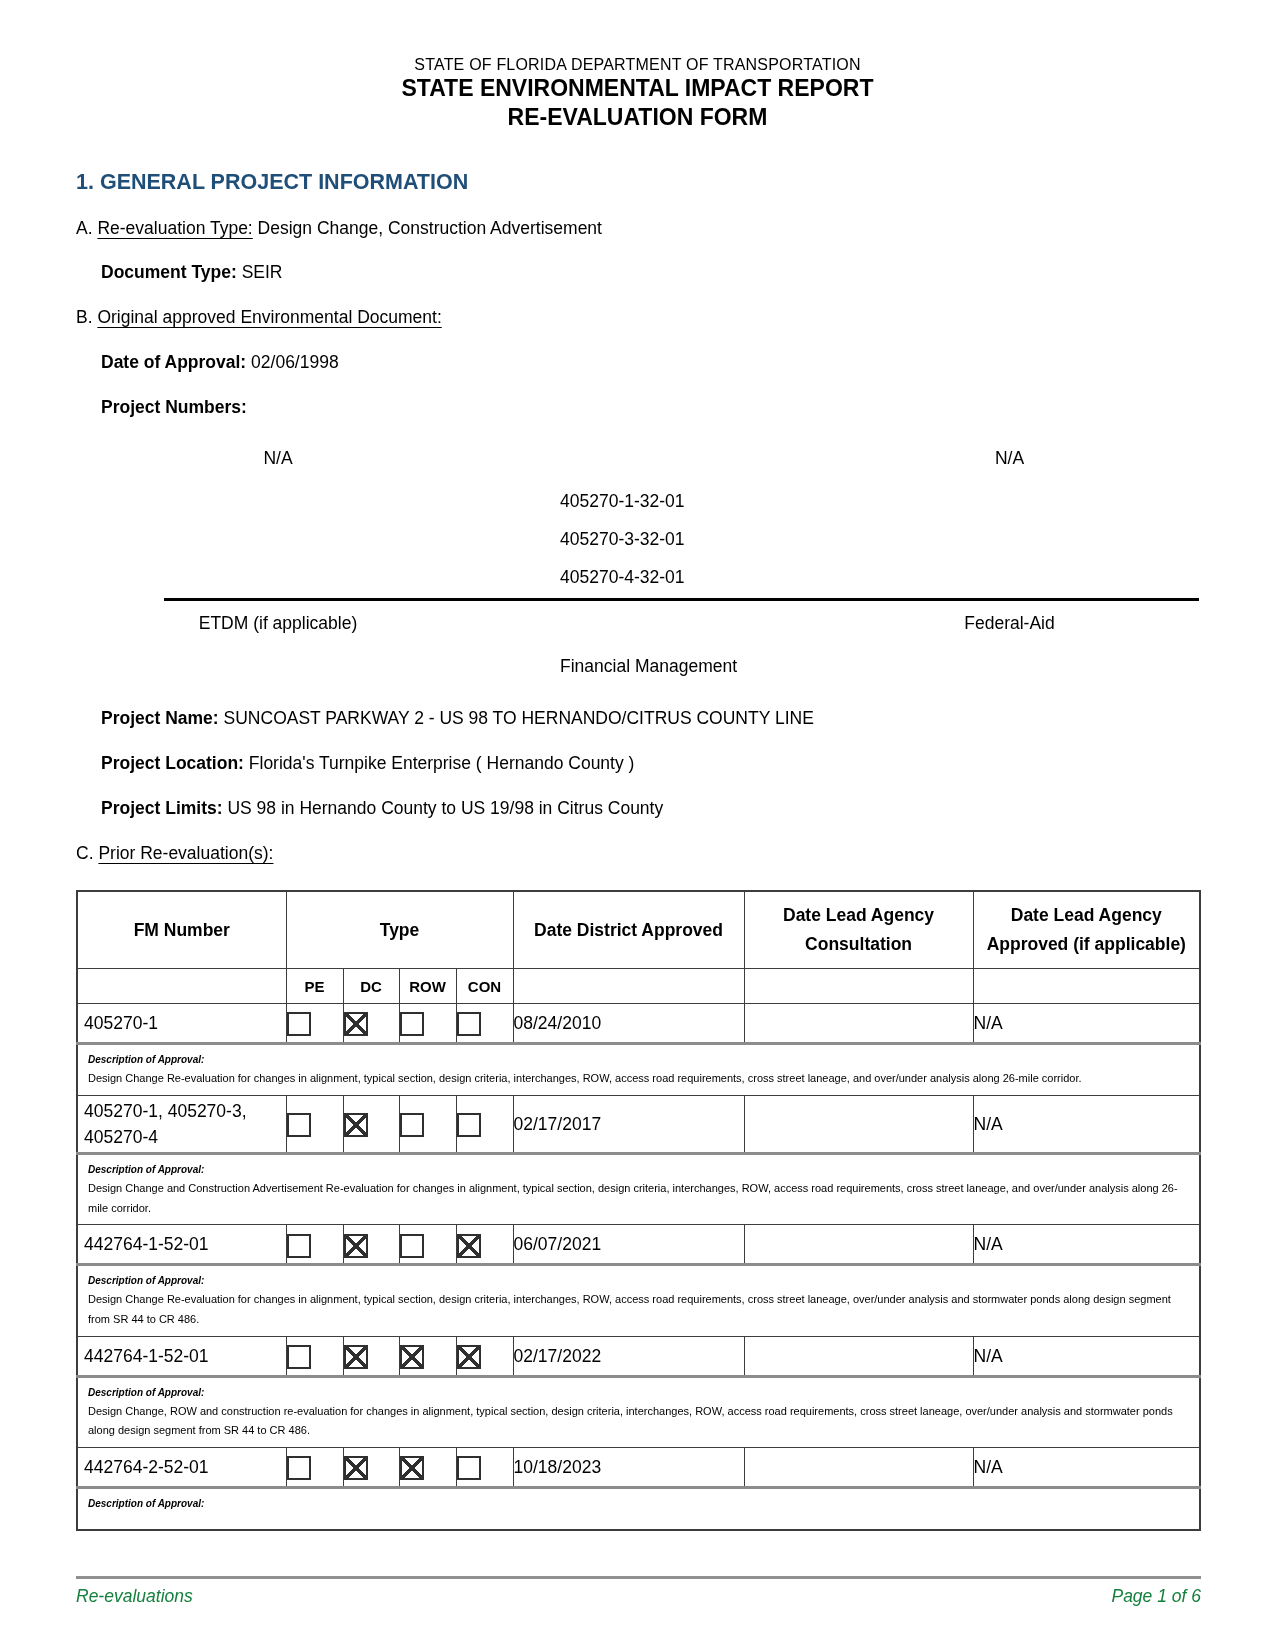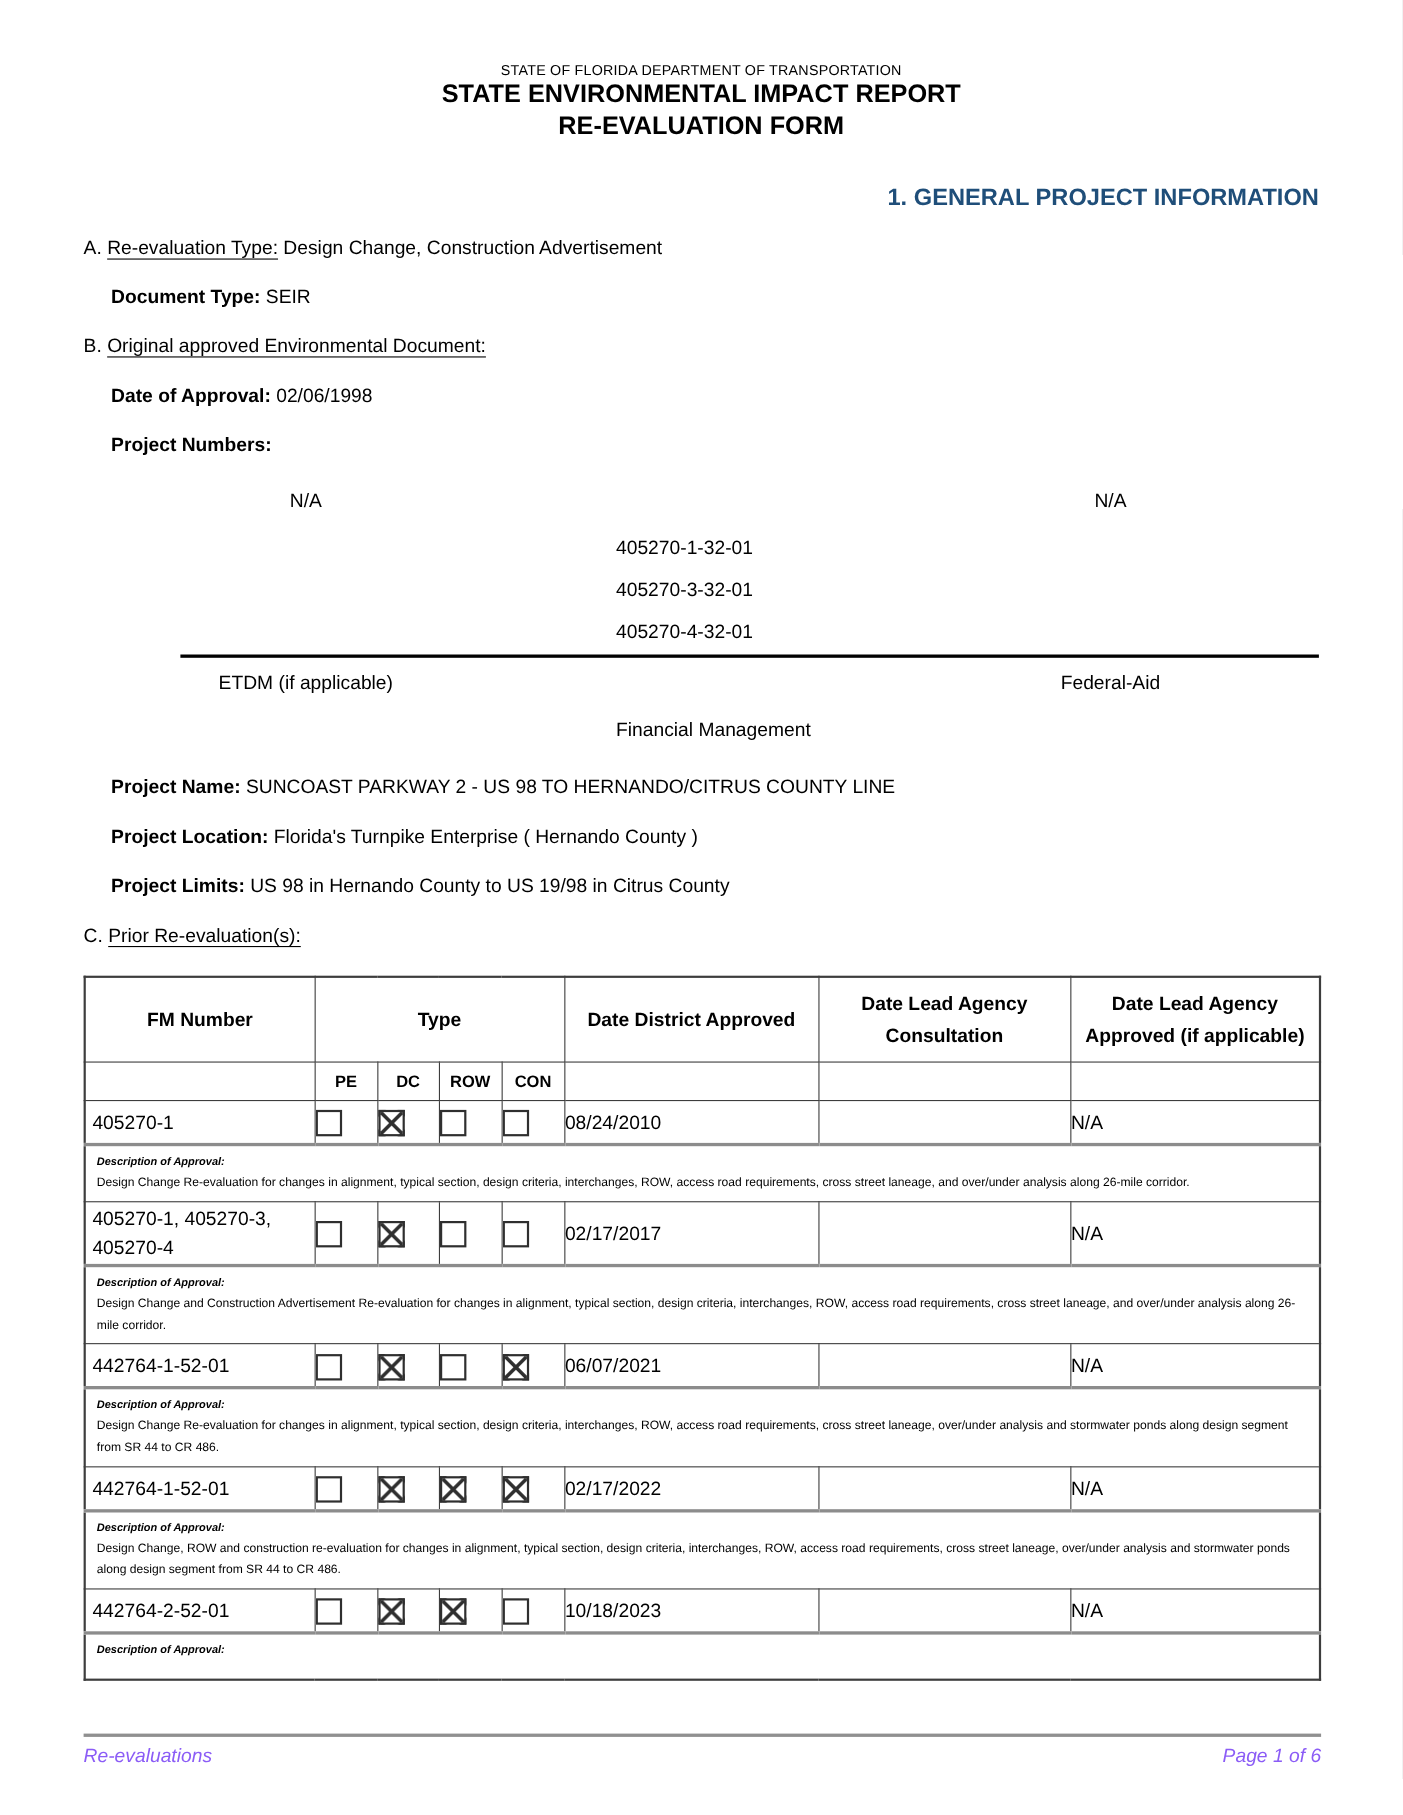--- a/index.html
+++ b/index.html
@@ -4,24 +4,24 @@
 <style>
   html,body { margin:0; padding:0; background:#e8e8e8; }
   .page {
     width:1275px; height:1650px; margin:0 auto; background:#ffffff;
     position:relative; box-sizing:border-box; padding:56px 76px 0 76px;
     font-family:"Liberation Sans", sans-serif; color:#000;
     overflow:hidden;
   }
   
   .doc-header { text-align:center; }
-  .agency-line { font-size:13px; letter-spacing:.2px;text-align:center; }
+  .agency-line { font-size:16px; letter-spacing:.2px;text-align:center; }
   .title-line { font-size:23px; font-weight:bold; line-height:1.25; }
   
-  .section-heading { font-size:21.5px; font-weight:bold; margin:38px 0 0 0;text-align:right; }
+  .section-heading { font-size:21.5px; font-weight:bold; margin:38px 0 0 0; }
   
   .body-line { font-size:17.5px; margin-top:22px; line-height:1.3; }
   .body-line .u { text-decoration:underline; text-underline-offset:4px; }
   .indent { margin-left:25px; }
   .b { font-weight:bold; }
   
   .pn-grid { display:grid; grid-template-columns:404px 340px 379px; margin-top:30px; font-size:17.5px; }
   .pn-c1, .pn-c3 { text-align:center; }
   .pn-c2 { padding-left:80px;margin-top:43px; }
   .pn-c2 .pn-num { margin-bottom:17px; }
@@ -208,18 +208,18 @@
         </tr>
         <tr class="desc-row">
           <td colspan="8">
             <div class="desc-label">Description of Approval:</div>
             <div class="desc-text"></div>
           </td>
         </tr>
       </tbody>
   </table>
 
-  <div class="page-footer" style="color: #8b5cf6;">
+  <div class="page-footer" style="color: #15803d;">
     <span>Re-evaluations</span>
     <span>Page 1 of 6</span>
   </div>
 
 </div>
 
 </body></html>

